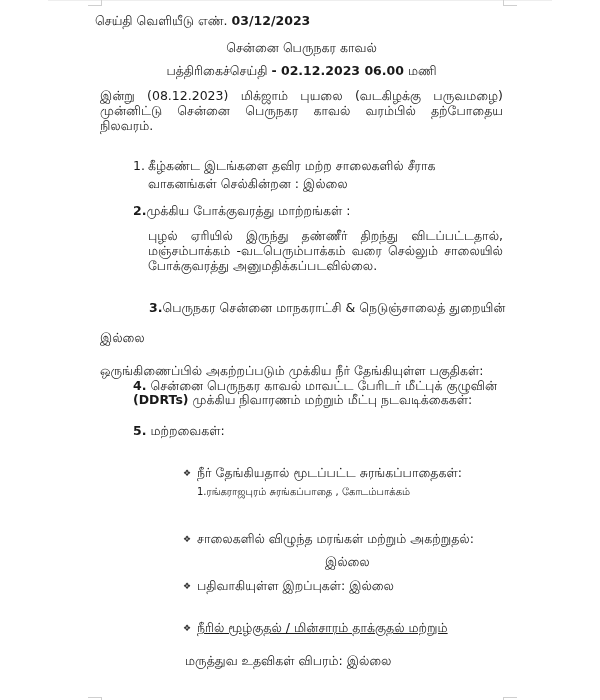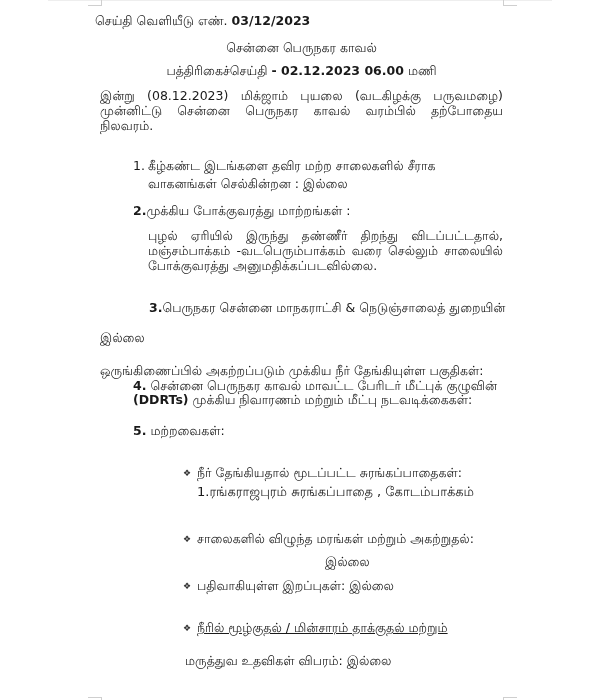--- a/index.html
+++ b/index.html
@@ -12,21 +12,21 @@
   .corner { position:absolute; border-color:#cfcfcf; border-style:solid; border-width:0; }
   .c-tl { left:88px; top:0; width:13px; height:5px; border-right-width:1px; border-bottom-width:1px; }
   .c-tr { left:503px; top:0; width:13px; height:5px; border-left-width:1px; border-bottom-width:1px; }
   .c-bl { left:88px; top:697px; width:13px; height:5px; border-right-width:1px; border-top-width:1px; }
   .c-br { left:503px; top:697px; width:13px; height:5px; border-left-width:1px; border-top-width:1px; }
 
   .t { position:absolute; font-size:12.5px; line-height:15px; white-space:nowrap; }
   .b { font-weight:bold; }
   .center { left:100px; width:403px; text-align:center; }
   .just { white-space:normal; text-align:justify; text-align-last:left; }
-  .small { font-size:13px; }
+  .small { font-size:10px; }
   .bullet { font-size:9px; display:inline-block; width:14px; vertical-align:1px; color:#333; }
 </style>
 </head>
 <body>
 
 <div class="page-top-edge"></div>
 <div class="corner c-tl"></div>
 <div class="corner c-tr"></div>
 <div class="corner c-bl"></div>
 <div class="corner c-br"></div>

